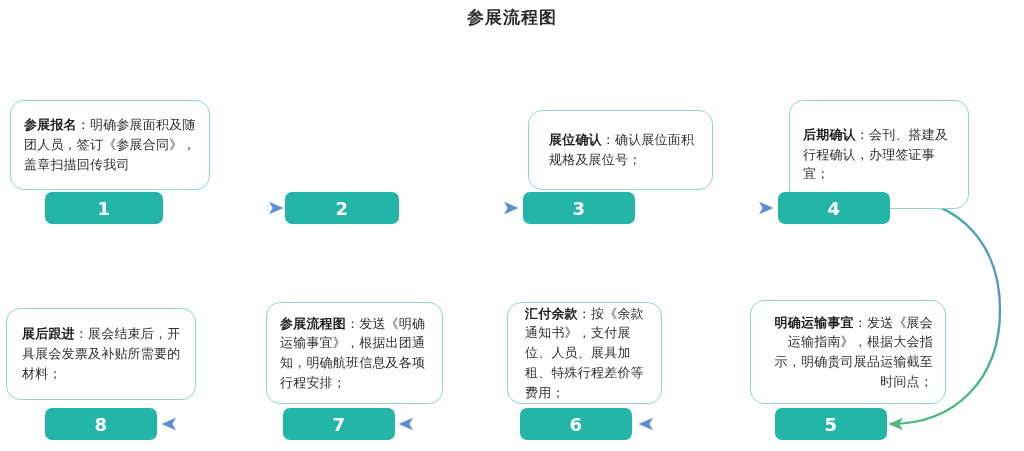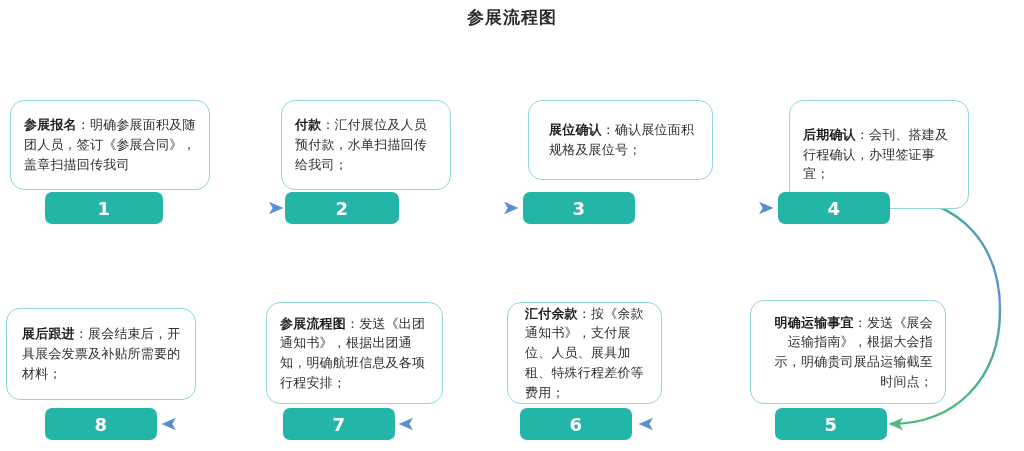--- a/index.html
+++ b/index.html
@@ -132,27 +132,22 @@
 
     <line x1="282" y1="424" x2="163" y2="424" stroke="url(#gradLeft)" stroke-width="2.4" marker-end="url(#headLeft)"></line>
   </svg>
 
   <div class="desc-card" style="left:10px; top:100px; width:200px; height:90px;">
     <span class="desc-text">
       <b>参展报名</b><span>：明确参展面积及随团人员，签订《参展合同》，盖章扫描回传我司</span>
     </span>
   </div>
 
-  <div class="desc-card" style="left:281px; top:100px; width:170px; height:90px;">
-    <span class="desc-text">
-      <b>付款</b><span>：汇付展位及人员预付款，水单扫描回传给我司；</span>
-    </span>
-  </div>
-
-  <div class="desc-card" style="left:528px; top:100px; width:185px; height:80px;padding-left:20px;">
+
+  <div class="desc-card" style="left:528px; top:110px; width:185px; height:80px;padding-left:20px;">
     <span class="desc-text">
       <b>展位确认</b><span>：确认展位面积规格及展位号；</span>
     </span>
   </div>
 
   <div class="desc-card" style="left:789px; top:100px; width:180px; height:109px;">
     <span class="desc-text">
       <b>后期确认</b><span>：会刊、搭建及行程确认，办理签证事宜；</span>
     </span>
   </div>
@@ -180,21 +175,21 @@
   </div>
 
   <div class="desc-card" style="left:507px; top:302px; width:155px; height:102px;padding-left:17px;">
     <span class="desc-text">
       <b>汇付余款</b><span>：按《余款通知书》，支付展位、人员、展具加租、特殊行程差价等费用；</span>
     </span>
   </div>
 
   <div class="desc-card" style="left:266px; top:302px; width:177px; height:102px;">
     <span class="desc-text">
-      <b>参展流程图</b><span>：发送《出团通知书》，根据出团通知，明确航班信息及各项行程安排；</span>
+      <b>参展流程图</b><span>：发送《明确运输事宜》，根据出团通知，明确航班信息及各项行程安排；</span>
     </span>
   </div>
 
   <div class="desc-card" style="left:6px; top:308px; width:190px; height:92px;padding-left:15px;">
     <span class="desc-text">
       <b>展后跟进</b><span>：展会结束后，开具展会发票及补贴所需要的材料；</span>
     </span>
   </div>
 
   <div class="num-chip" style="left:775px; top:408px; width:112px; height:32px;">

